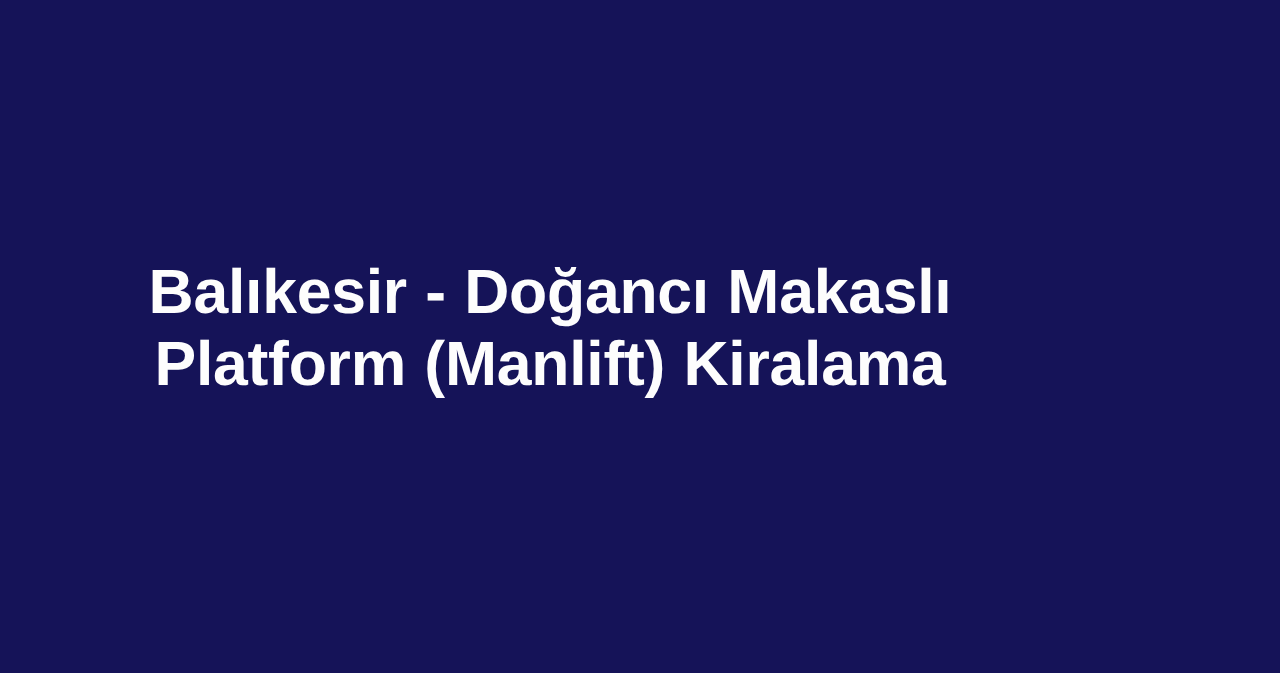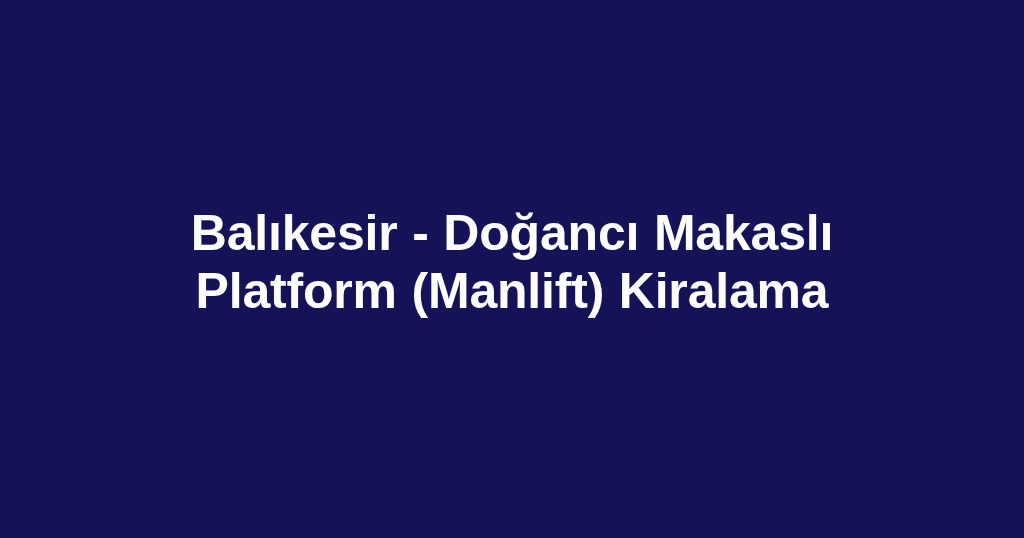--- a/index.html
+++ b/index.html
@@ -17,21 +17,20 @@
 
   
   .og-card {
     position: relative;
     box-sizing: border-box;
     width: 1024px;
     height: 538px;
     background-color: #151358;
     display: flex;
     align-items: center;
-    justify-content: center;
     overflow: hidden;
   }
 
   
   .title-block {
     width: 880px;
     padding: 0 24px;
     box-sizing: border-box;
     margin-top: -14px;
     text-align: center;

